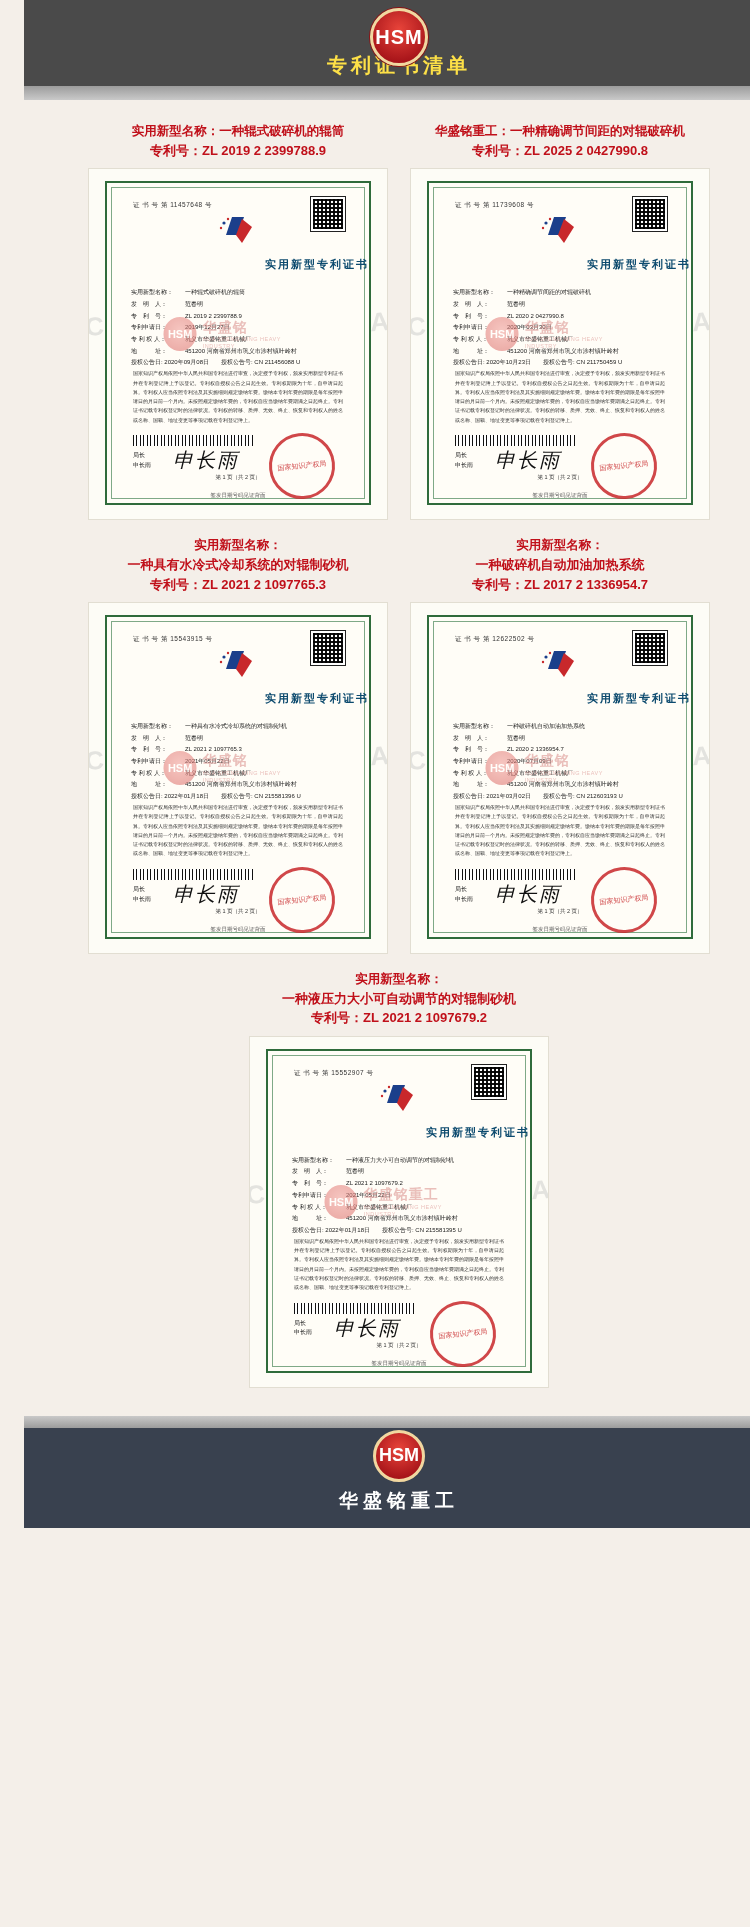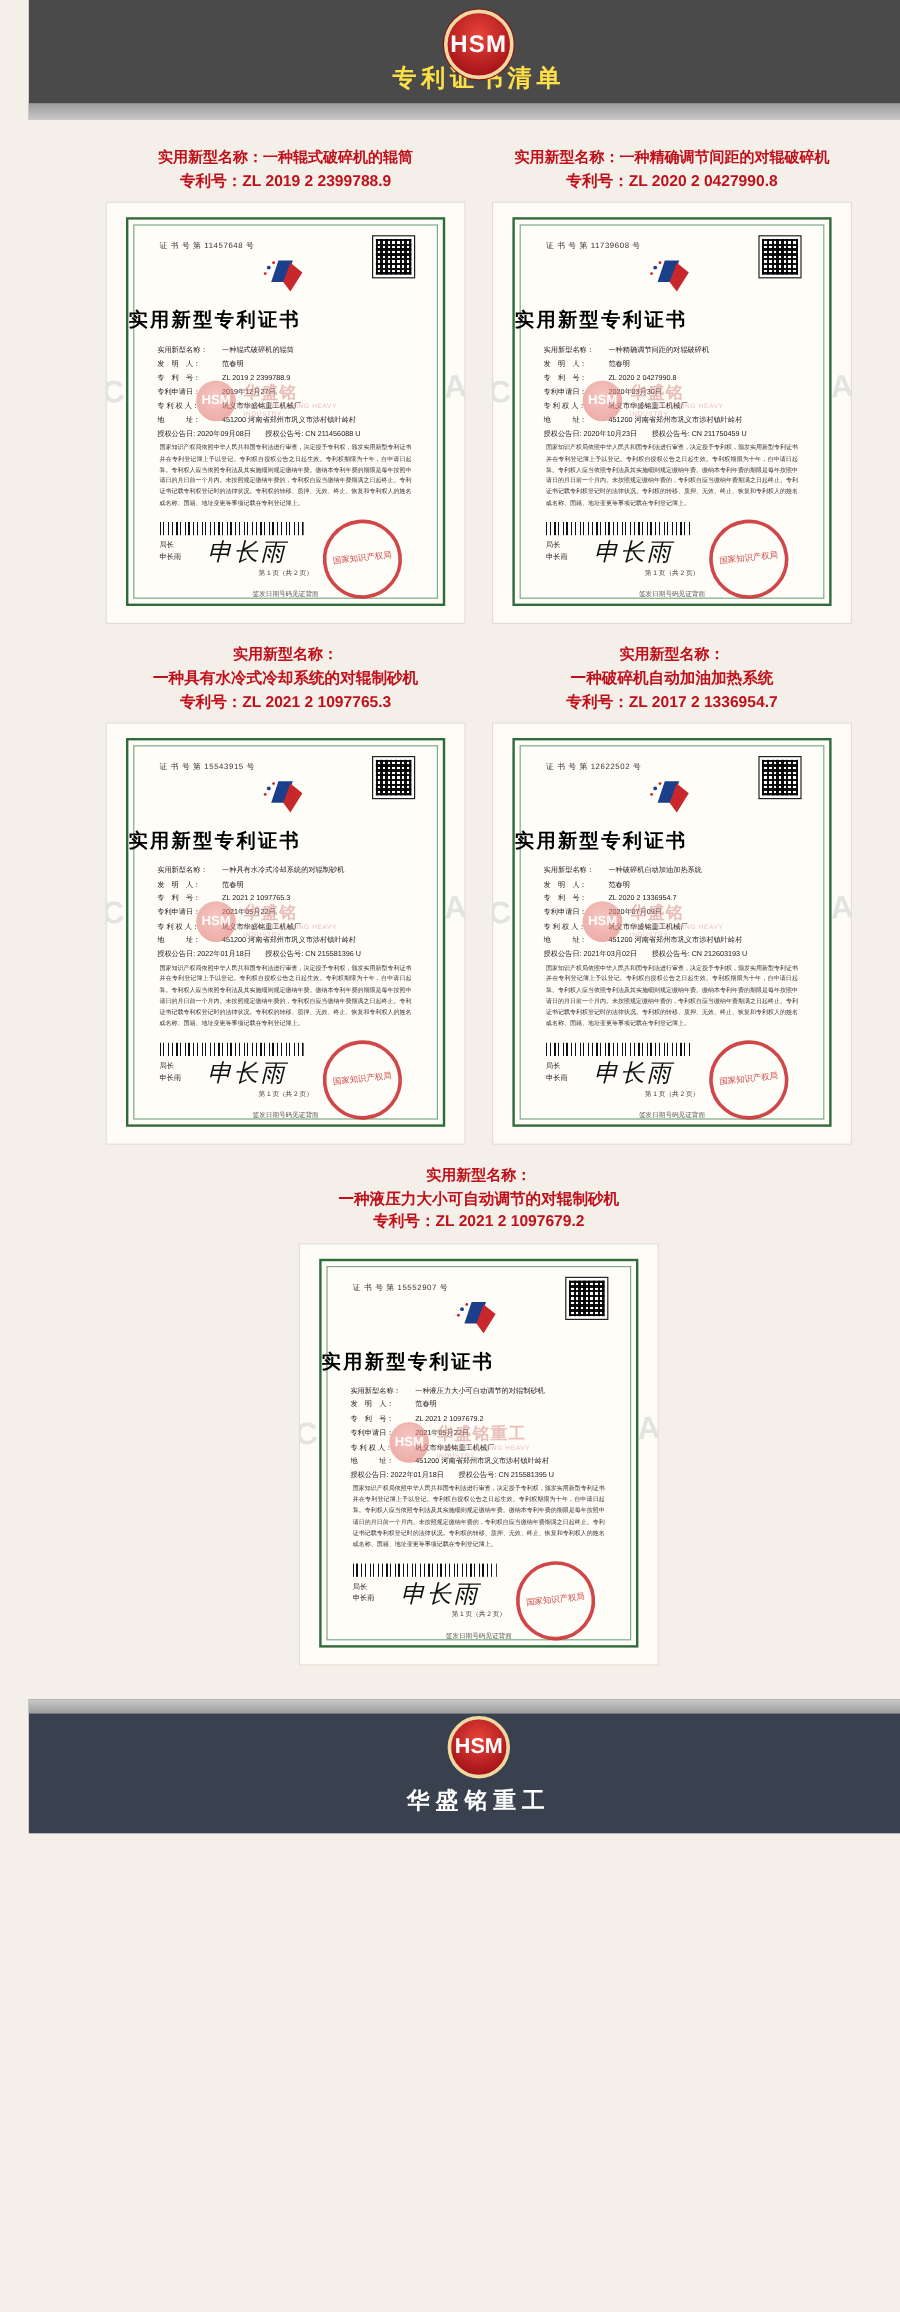--- a/index.html
+++ b/index.html
@@ -111,24 +111,24 @@
   }
   .cnipa-logo {
     position: absolute;
     top: 30px; left: 50%;
     transform: translateX(-50%);
     width: 52px; height: 40px;
   }
   .cert-main-title {
     position: absolute;
     top: 74px; left: 0; right: 0;
-    text-align: left;
-    font-size: 16px;
+    text-align: right;
+    font-size: 11px;
     font-weight: bold;
-    color: #000000;
+    color: #0c4a6e;
     letter-spacing: 2px;
   }
   .cert-fields {
     position: absolute;
     top: 104px; left: 24px; right: 24px;
     font-size: 6px;
     color: #222;
     line-height: 1.95;
   }
   .cert-fields .row { white-space: nowrap; overflow: hidden; }
@@ -313,22 +313,22 @@
           <div class="txt">
             <div class="cn">华盛铭</div>
             <div class="en">HUA SHENG MING HEAVY INDUSTRY</div>
           </div>
         </div>
       </div>
     </div>
 
     <div class="cert-block">
       <div class="cert-caption">
-        <div>实用新型名称：一种精确调节间距的对辊破碎机</div>
-        <div class="l2">专利号：ZL 2020 2 0427990.8</div>
+        <div>华盛铭重工：一种精确调节间距的对辊破碎机</div>
+        <div class="l2">专利号：ZL 2025 2 0427990.8</div>
       </div>
       <div class="cert-img">
         <div class="wm-cnipa wm-left">CNIPA</div>
         <div class="wm-cnipa wm-right">CNIPA</div>
         <div class="cert-inner">
           <div class="cert-no">证 书 号 第 11739608 号</div>
           <div class="qr"></div>
           <svg class="cnipa-logo" viewBox="0 0 52 40">
             <path d="M20 4 L32 4 L26 22 L14 22 Z" fill="#1b3f8b"></path>
             <path d="M30 6 L40 14 L30 30 L24 22 Z" fill="#c8282b"></path>

